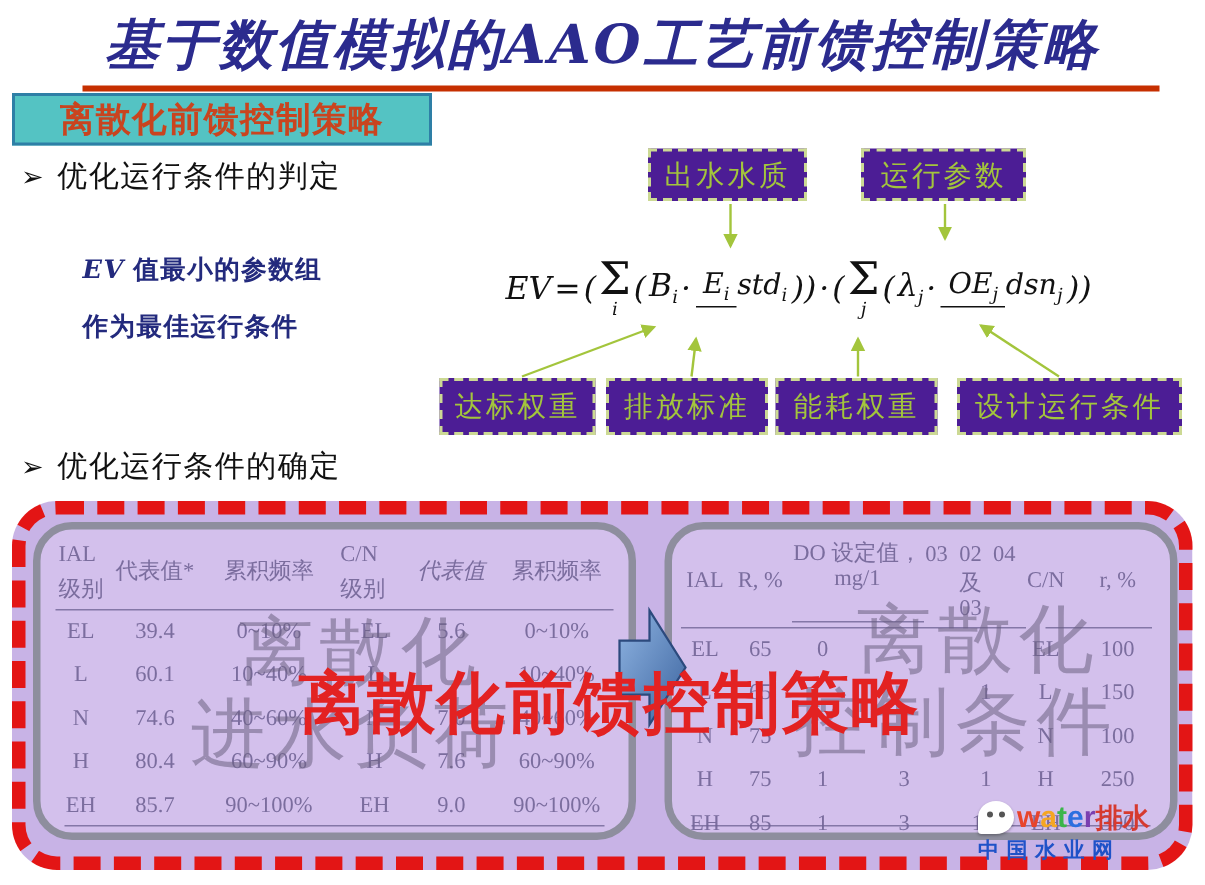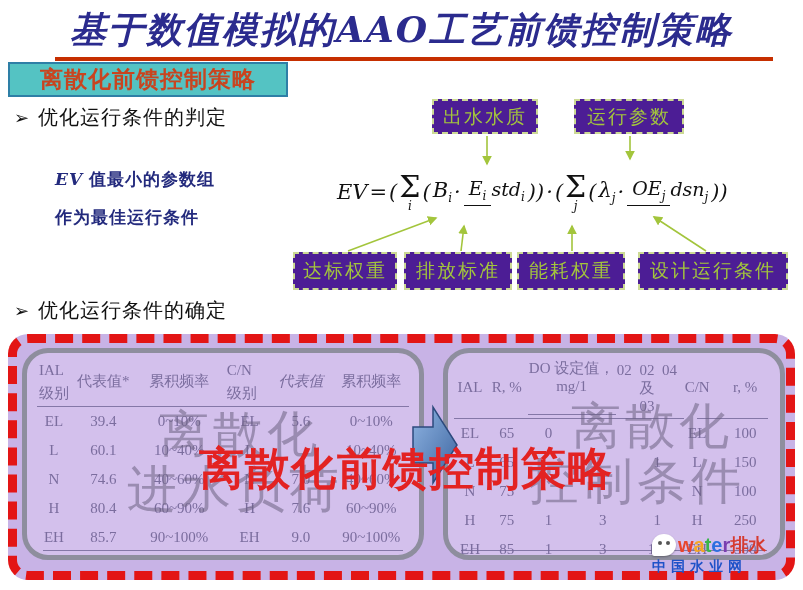--- a/index.html
+++ b/index.html
@@ -52,21 +52,21 @@
   .gl-top-1 { left:432px; top:99px;  width:106px; height:35px; }
   .gl-top-2 { left:574px; top:99px;  width:110px; height:35px; }
   .gl-bot-1 { left:293px; top:252px; width:104px; height:38px; }
   .gl-bot-2 { left:404px; top:252px; width:108px; height:38px; }
   .gl-bot-3 { left:517px; top:252px; width:108px; height:38px; }
   .gl-bot-4 { left:638px; top:252px; width:150px; height:38px; }
   .connectors { position:absolute; left:0; top:0; width:803px; height:590px; pointer-events:none; }
   
   .panel {
     position:absolute; left:8px; top:334px; width:787px; height:246px;
-    background:#c8b3e6; border:9px dashed #e31515; border-radius:20px;
+    background:#c8b3e6; border:9px dashed #e31515; border-radius:30px;
   }
   .inner-box {
     position:absolute; top:5px; height:212px; background:#d3c0ec;
     border:5px solid #8e8e9e; border-radius:26px; overflow:hidden;
   }
   .inner-left  { left:5px;  width:402px; }
   .inner-right { left:426px; width:342px; }
   
   .tbl { position:absolute; left:0; top:0; width:100%; height:100%; padding:6px 6px 4px 6px;
          font-family:"Liberation Serif", serif; color:rgba(113,100,150,0.9); }
@@ -288,21 +288,21 @@
   </div>
 
   <div class="inner-box inner-right">
     <div class="tbl">
       <div class="rt-head">
         <div class="c rt-c0">IAL</div>
         <div class="c rt-c1">R, %</div>
         <div class="rt-group">
           <div class="gtitle">DO 设定值，mg/1</div>
           <div class="gsub">
-            <span>02</span>
+            <span>03</span>
             <span>02 及 03</span>
             <span>04</span>
           </div>
         </div>
         <div class="c rt-c3">C/N</div>
         <div class="c rt-c4">r, %</div>
       </div>
       <div class="rt-rules">
         <div class="seg1"></div>
           <div class="gap"></div>

